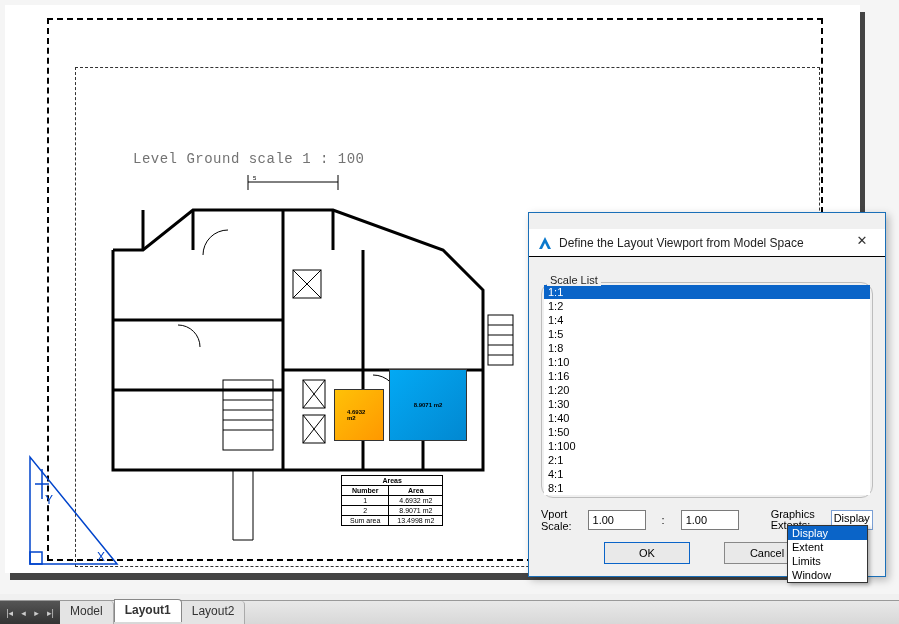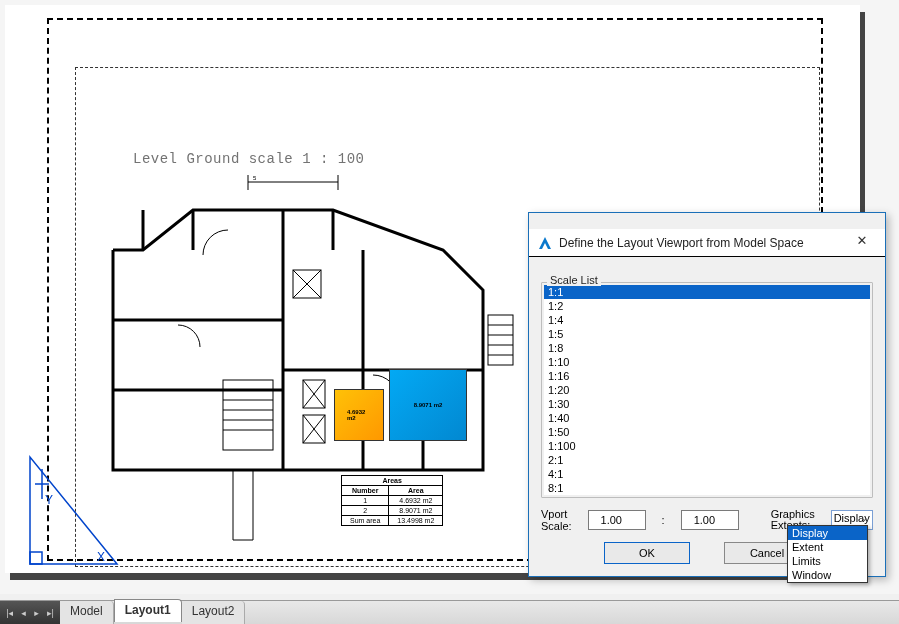--- a/index.html
+++ b/index.html
@@ -37,28 +37,28 @@
 
     
     .dialog { position: absolute; left: 528px; top: 212px; width: 358px; background: #f0f0f0; border: 1px solid #1a6fb8; box-shadow: 3px 3px 8px rgba(0,0,0,0.25); }
     .dlg-title { height: 28px; background: #fff; display: flex; align-items: center; padding: 0 8px; border-bottom: 1px solid #000000; margin-top: 16px; }
     .dlg-icon { width: 16px; height: 16px; margin-right: 6px; }
     .dlg-title-text { flex: 1; font-size: 12px; color: #222; }
     .dlg-close { width: 30px; height: 20px; text-align: center; font-size: 13px; color: #333; cursor: pointer; }
 
     .dlg-body { padding: 10px 12px 12px; }
     .grp-label { font-size: 11px; color: #222; margin-bottom: 2px; background: #f0f0f0; position: relative; top: 6px; left: 6px; display: inline-block; padding: 0 3px; }
-    .grp { border: 1px solid #bdbdbd; border-radius: 1px; padding: 2px; }
+    .grp { border: 1px solid #bdbdbd; border-radius: 12px; padding: 2px; }
     .listbox { background: #fff; border: none; height: 210px; overflow-y: auto; font-size: 11px; color: #000; }
     .listbox .item { padding: 1px 4px; cursor: pointer; }
     .listbox .item.selected { background: #0a64c8; color: #fff; }
 
     .row { display: flex; align-items: center; gap: 16px; margin-top: 10px; }
     .row label { font-size: 11px; }
-    .numbox { width: 58px; height: 20px; border: 1px solid #7a7a7a; background: #fff; padding: 2px 12px; font-size: 11px; }
+    .numbox { width: 58px; height: 20px; border: 1px solid #7a7a7a; background: #fff; padding: 2px 4px; font-size: 11px; }
     .colon { font-size: 11px; }
     .spacer { flex: 1; }
     .ext-label { font-size: 11px; line-height: 11px; text-align: left; }
     .dropdown { width: 78px; height: 20px; border: 1px solid #7a9fd4; background: #fff; font-size: 11px; padding: 1px 2px; position: relative; }
     .dropdown::after { content: "⌄"; position: absolute; right: 3px; top: 0px; font-size: 11px; color: #555; }
 
     .btnrow { display: flex; justify-content: center; gap: 34px; margin-top: 10px; }
     .btn { width: 86px; height: 22px; border: 1px solid #888; background: #e9e9e9; font-size: 11px; cursor: pointer; }
     .btn.primary { border: 1.5px solid #0a64c8; }
 

